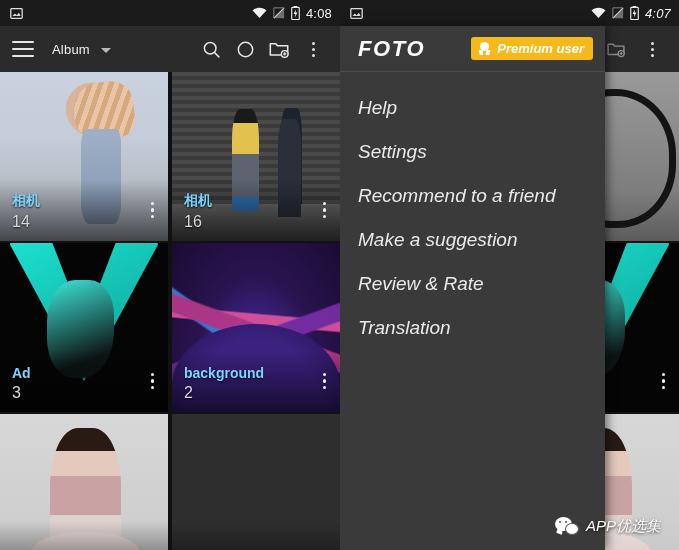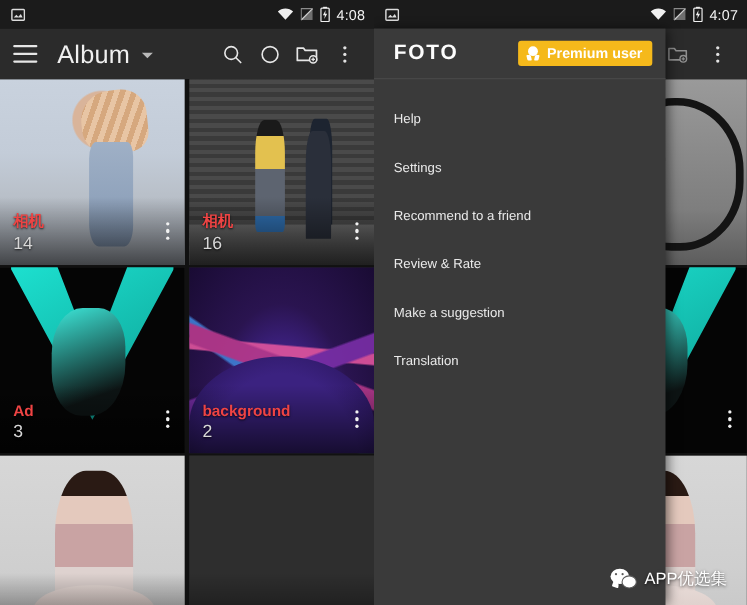--- a/index.html
+++ b/index.html
@@ -7,55 +7,55 @@
     width:679px; height:550px;
     background:#000;
     font-family:"Liberation Sans", sans-serif;
     overflow:hidden;
   }
   .screen { position:relative; width:679px; height:550px; display:flex; }
 
   
   .panel { position:relative; width:339px; height:550px; overflow:hidden; background:#1c1c1c; }
   .panel.left  { width:340px; }
-  .panel.right { width:339px; }
+  .panel.right { width:339px;font-style:italic; }
 
   
   .statusbar {
     position:relative; height:26px; background:#1b1b1b;
     display:flex; align-items:center; padding:0 8px 0 10px;
     color:#e8e8e8; font-size:12px;
   }
   .sb-left { display:flex; align-items:center; gap:5px; }
   .sb-right { margin-left:auto; display:flex; align-items:center; gap:6px; }
   .sb-time { font-size:13px; color:#f2f2f2; letter-spacing:.2px; }
   .ico { display:inline-block; line-height:0; }
 
   
   .toolbar {
     height:46px; background:#2b2b2b; display:flex; align-items:center;
     padding:0 10px 0 12px; gap:0;
   }
   .hamburger { width:22px; height:16px; display:flex; flex-direction:column; justify-content:space-between; cursor:pointer; }
   .hamburger span { display:block; height:2px; background:#e6e6e6; border-radius:1px; }
-  .tb-title { color:#f0f0f0; font-size:23px; margin-left:18px; letter-spacing:.2px; }
+  .tb-title { color:#f0f0f0; font-size:13px; margin-left:18px; letter-spacing:.2px; }
   .caret { width:0;height:0;border-left:5px solid transparent;border-right:5px solid transparent;border-top:5px solid #b9b9b9; margin-left:11px; margin-top:3px; }
   .tb-spacer { flex:1; }
   .tb-ico { width:34px; height:34px; display:flex; align-items:center; justify-content:center; cursor:pointer; }
   .dots3 { display:flex; flex-direction:column; gap:3px; align-items:center; }
   .dots3 i { width:3px;height:3px;border-radius:50%;background:#e2e2e2; display:block; }
 
   
   .grid { display:grid; grid-template-columns:1fr 1fr; grid-auto-rows:169px; gap:2px 4px; background:#111; }
   .cell { position:relative; overflow:hidden; background:#222; }
   .thumb { position:absolute; inset:0; }
   .cell-shade { position:absolute; left:0; right:0; bottom:0; height:62px;
     background:linear-gradient(to top, rgba(0,0,0,.62), rgba(0,0,0,0)); }
   .cell-meta { position:absolute; left:12px; bottom:10px; }
-  .cell-name { color:#ef4444; font-size:14px; font-weight:bold; text-shadow:0 1px 2px rgba(0,0,0,.8); }
+  .cell-name { color:#7dd3fc; font-size:14px; font-weight:bold; text-shadow:0 1px 2px rgba(0,0,0,.8); }
   .cell-count { color:#d8d8d8; font-size:16px; margin-top:3px; text-shadow:0 1px 2px rgba(0,0,0,.8); }
   .cell-dots { position:absolute; right:14px; bottom:20px; }
   .cell-dots i { width:3.5px;height:3.5px;border-radius:50%;background:#f2f2f2;display:block;margin-bottom:3px; }
 
   
   .t-camera1 { background:
       radial-gradient(circle at 55% 22%, #d9b49a 0 16%, transparent 17%),
       linear-gradient(to bottom, #c9d2de 0%, #c3ccd8 40%, #b9c0c9 62%, #aeb4bd 100%); }
   .t-camera1::before { content:""; position:absolute; left:44%; top:6%; width:36%; height:34%;
       background:repeating-linear-gradient(115deg,#e8c5a4 0 5px,#d6a87e 5px 10px); border-radius:46% 38% 30% 40%; transform:rotate(-6deg); }
@@ -107,34 +107,34 @@
       border:7px solid #141414; border-radius:52% 48% 46% 50%; }
   .t-meme::after { content:""; position:absolute; left:34%; top:34%; width:22%; height:14%;
       border-bottom:5px solid #141414; border-radius:0 0 60% 60%; }
 
   
   .drawer {
     position:absolute; top:26px; left:0; width:265px; bottom:0;
     background:#3a3a3a; box-shadow:2px 0 10px rgba(0,0,0,.55); z-index:5;
   }
   .drawer-head { height:46px; display:flex; align-items:center; padding:0 12px 0 18px; border-bottom:1px solid #4a4a4a; }
-  .brand { color:#fdfdfd; font-size:19px; font-weight:bold; letter-spacing:1.6px; }
+  .brand { color:#fdfdfd; font-size:22px; font-weight:bold; letter-spacing:1.6px; }
   .premium {
     margin-left:auto; display:flex; align-items:center; gap:6px;
     background:#f5b91b; color:#fff; font-size:13px; font-weight:bold;
     padding:4px 9px 4px 7px; border-radius:3px; white-space:nowrap; cursor:pointer;
   }
   .medal { width:13px; height:13px; position:relative; flex:0 0 auto; }
   .medal .m-c { position:absolute; left:2px; top:0; width:9px; height:9px; border-radius:50%; background:#fff; }
   .medal .m-l { position:absolute; left:1px; bottom:0; width:4px; height:5px; background:#fff; transform:skewX(14deg); border-radius:1px; }
   .medal .m-r { position:absolute; right:1px; bottom:0; width:4px; height:5px; background:#fff; transform:skewX(-14deg); border-radius:1px; }
 
   .drawer-list { padding-top:14px; }
   .drawer-item { height:44px; display:flex; align-items:center; padding-left:18px;
-      color:#e9e9e9; font-size:12px; cursor:pointer; }
+      color:#e9e9e9; font-size:19px; cursor:pointer; }
 
   
   .watermark { position:absolute; right:18px; bottom:14px; display:flex; align-items:flex-start; gap:7px; z-index:9; }
   .wm-text { color:#fff; font-size:15px; text-shadow:0 1px 3px rgba(0,0,0,.7); }
   .wechat { position:relative; width:24px; height:18px; }
   .wechat .b1 { position:absolute; left:0; top:0; width:17px; height:14px; background:#fff; border-radius:50%; }
   .wechat .b1::after { content:""; position:absolute; left:2px; bottom:-3px; width:6px; height:6px; background:#fff; transform:rotate(20deg); border-radius:1px 6px 1px 1px; }
   .wechat .b2 { position:absolute; right:0; bottom:0; width:14px; height:12px; background:#fff; border-radius:50%; border:1.5px solid #5a5a5a; }
   .wechat .e { position:absolute; width:2.4px; height:2.4px; border-radius:50%; background:#5a5a5a; }
 </style>
@@ -387,24 +387,24 @@
         <div class="drawer-item">
           <span>Help</span>
         </div>
         <div class="drawer-item">
           <span>Settings</span>
         </div>
         <div class="drawer-item">
           <span>Recommend to a friend</span>
         </div>
         <div class="drawer-item">
+          <span>Make a suggestion</span>
+        </div>
+        <div class="drawer-item">
           <span>Review &amp; Rate</span>
-        </div>
-        <div class="drawer-item">
-          <span>Make a suggestion</span>
         </div>
         <div class="drawer-item">
           <span>Translation</span>
         </div>
       </div>
     </div>
 
     <div class="watermark">
       <span class="wechat">
         <span class="b1"></span>

